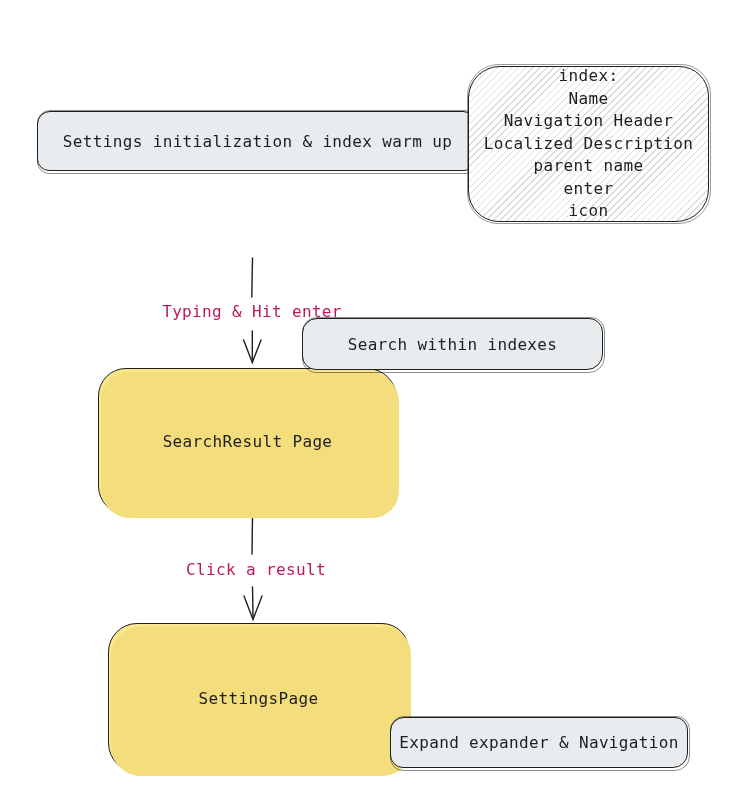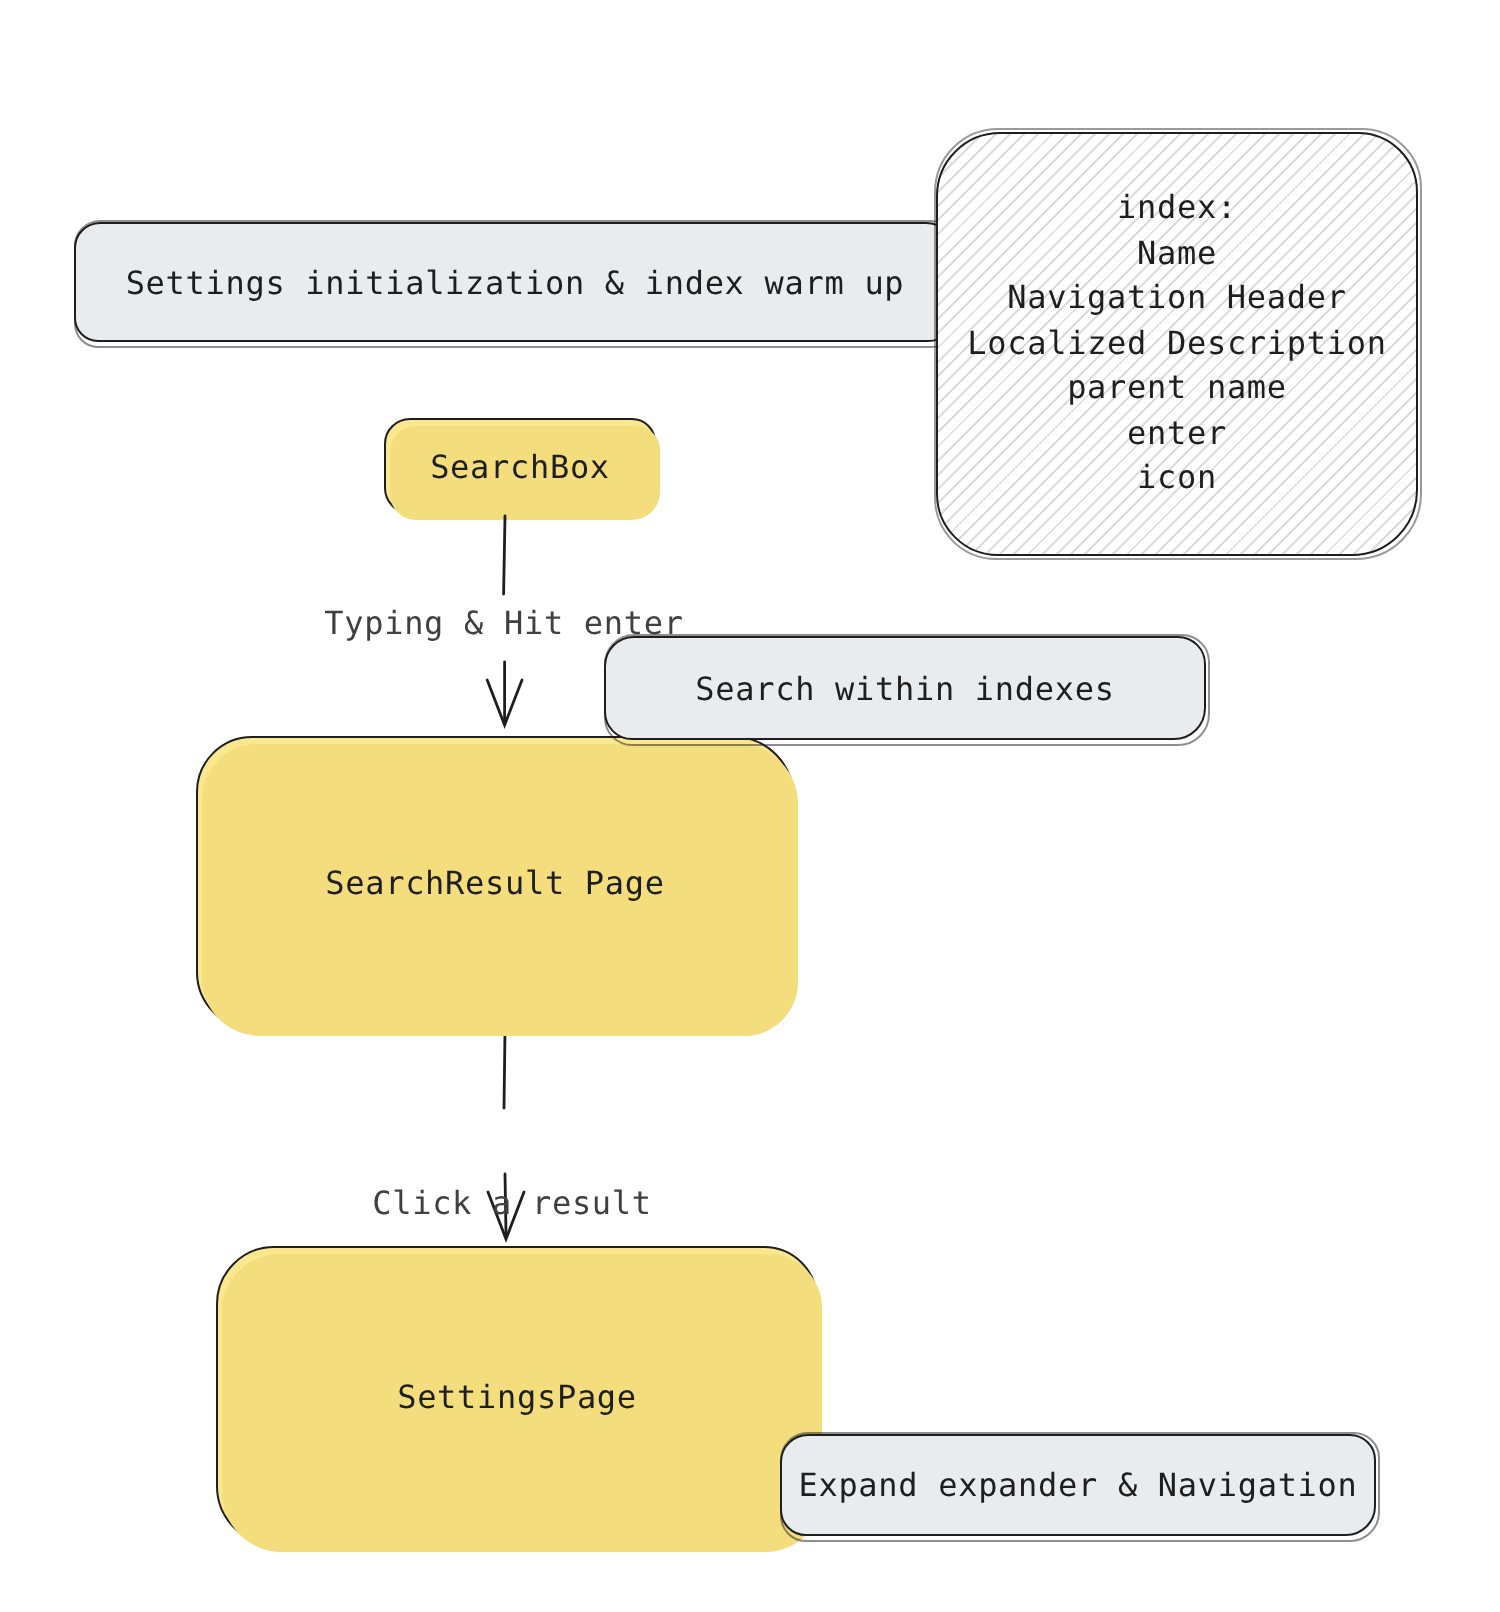--- a/index.html
+++ b/index.html
@@ -43,48 +43,45 @@
     border:1.3px solid rgba(30,30,30,.45);border-radius:inherit;
   }
   .note-lines{
     display:flex;flex-direction:column;align-items:center;
     line-height:22.5px;font-size:16px;letter-spacing:.35px;
   }
   .edge-label{
     position:absolute;z-index:9;
     transform:translateX(-50%);
     font-size:16px;letter-spacing:.35px;line-height:20px;
-    white-space:nowrap;color:#404040;
+    white-space:nowrap;color:#be185d;
   }
   svg.arrows{position:absolute;left:0;top:0;z-index:4;pointer-events:none;}
 </style>
 </head>
 <body>
 
 <div class="canvas">
 
   <div class="node grey" style="left:37px;top:111px;width:441px;height:60px;border-radius:13px 15px 14px 12px;z-index:1;">
     <span>Settings initialization &amp; index warm up</span>
   </div>
 
-  <div class="node hatch" style="left:468px;top:66px;width:241px;height:212px;border-radius:32px 30px 33px 31px;z-index:2;">
+  <div class="node hatch" style="left:468px;top:66px;width:241px;height:156px;border-radius:32px 30px 33px 31px;z-index:2;">
     <div class="note-lines">
       <div>index:</div>
       <div>Name</div>
       <div>Navigation Header</div>
       <div>Localized Description</div>
       <div>parent name</div>
       <div>enter</div>
       <div>icon</div>
     </div>
   </div>
 
-  <div class="node yellow" style="left:192px;top:209px;width:136px;height:48px;border-radius:13px 12px 14px 13px;z-index:3;">
-    <span>SearchBox</span>
-  </div>
 
   <svg class="arrows" width="750" height="806" viewBox="0 0 750 806">
     <g stroke="#1e1e1e" stroke-width="1.4" fill="none" stroke-linecap="round">
       <path d="M252.5 258 L251.8 297"></path>
       <path d="M252.3 331 L252.3 360"></path>
       <path d="M243.6 340 L252.3 362.5 L261 340"></path>
     </g>
     <g stroke="#1e1e1e" stroke-width="1.4" fill="none" stroke-linecap="round">
       <path d="M252.5 516 L252 554"></path>
       <path d="M252.5 587 L253 617"></path>
@@ -103,15 +100,15 @@
   <div class="node yellow" style="left:108px;top:623px;width:301px;height:150px;border-radius:29px 27px 28px 30px;z-index:7;">
     <span>SettingsPage</span>
   </div>
 
   <div class="node grey" style="left:390px;top:717px;width:298px;height:51px;border-radius:14px 13px 15px 13px;z-index:8;">
     <span>Expand expander &amp; Navigation</span>
   </div>
 
   <div class="edge-label" style="left:252px;top:302px;">Typing &amp; Hit enter</div>
 
-  <div class="edge-label" style="left:256px;top:592px;">Click a result</div>
+  <div class="edge-label" style="left:256px;top:560px;">Click a result</div>
 
 </div>
 
 </body></html>

